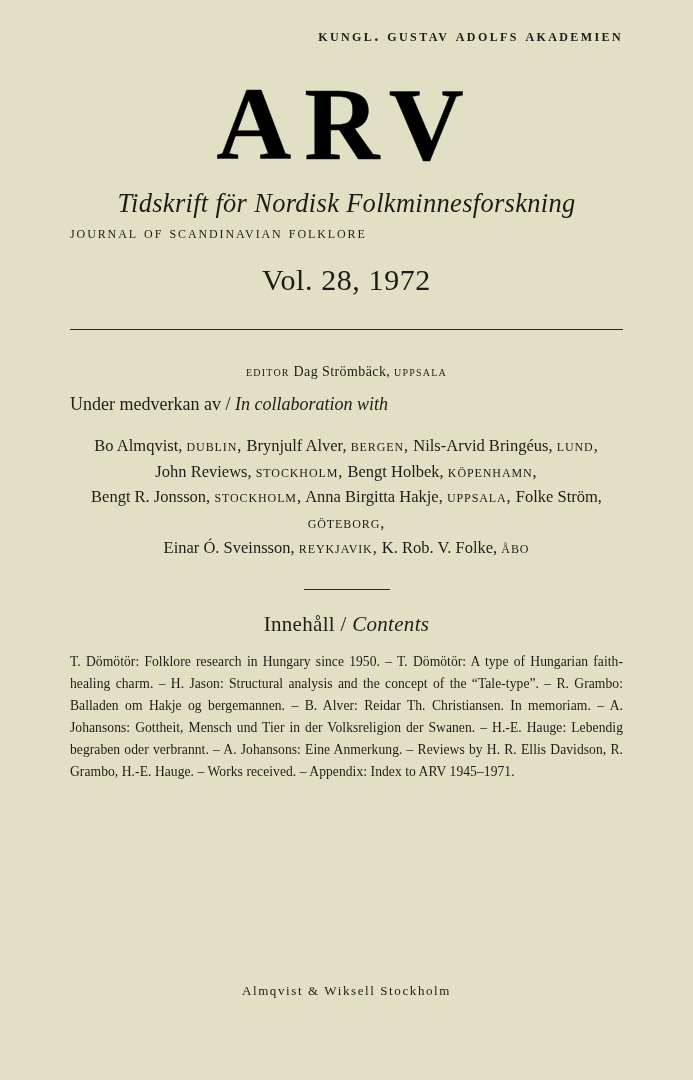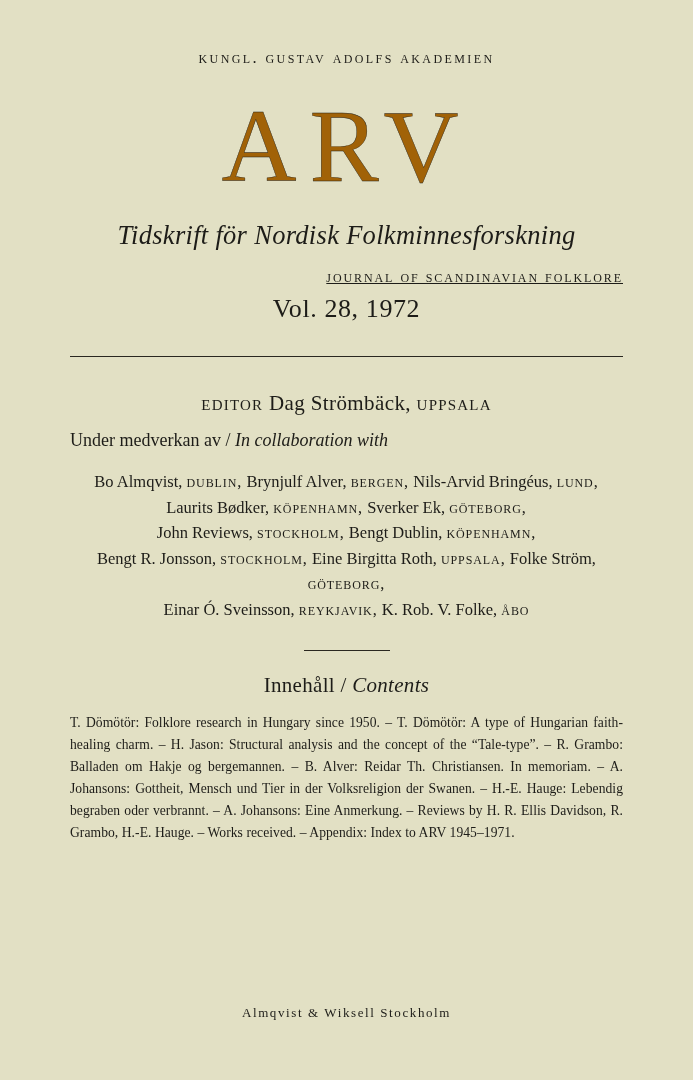--- a/index.html
+++ b/index.html
@@ -16,84 +16,83 @@
   }
   .page {
     position: relative;
     width: 693px;
     height: 1080px;
     box-sizing: border-box;
     padding: 0 70px;
   }
 
   .academy {
-    text-align: center;
-    margin-top: 48px;
+    text-align: right;
+    margin-top: 26px;
     font-size: 16.5px;
     letter-spacing: 2.4px;
     font-variant: small-caps;
     text-transform: lowercase;
-    font-weight: 400;
+    font-weight: 700;
   }
   .academy::first-letter { }
 
   .arv-wrap {
     text-align: center;
     margin-top: 26px;
     line-height: 1;
   }
   .arv {
     display: inline-block;
     font-family: "Liberation Serif", serif;
     font-size: 104px;
     letter-spacing: 13px;
-    font-weight: 400;
-    color: #a16207;
+    font-weight: 700;
+    color: #000000;
     text-shadow:
        1.1px 0 0 #e2e0c4,
       -1.1px 0 0 #e2e0c4;
     -webkit-text-stroke: 0.4px #1d1c18;
     position: relative;
   }
 
   .subtitle {
     text-align: center;
     font-style: italic;
     font-size: 26.5px;
-    margin-top: 22px;
+    margin-top: 12px;
     letter-spacing: 0.3px;
   }
 
   .journal-line {
-    text-align: right;
+    text-align: left;
     font-size: 17px;
     letter-spacing: 1.9px;
-    margin-top: 16px;
-    font-variant: small-caps;
-    text-transform: lowercase;
-    text-decoration: underline;
+    margin-top: 4px;
+    font-variant: small-caps;
+    text-transform: lowercase;
   }
 
   .volume {
     text-align: center;
-    font-size: 26px;
-    margin-top: 7px;
+    font-size: 30px;
+    margin-top: 20px;
     letter-spacing: 0.6px;
   }
 
   .rule {
     border: none;
     border-top: 1.2px solid #2a2820;
     margin: 32px auto 0 auto;
     width: 553px;
   }
 
   .editor {
     text-align: center;
-    font-size: 21px;
+    font-size: 14px;
     margin-top: 34px;
     letter-spacing: 0.4px;
   }
   .sc {
     font-variant: small-caps;
     text-transform: lowercase;
     letter-spacing: 1.2px;
   }
 
   .collab {
@@ -183,35 +182,29 @@
   <div class="board">
     <div>
       <span>Bo Almqvist,</span>
       <span class="city">Dublin,</span>
       <span>Brynjulf Alver,</span>
       <span class="city">Bergen,</span>
       <span>Nils-Arvid Bringéus,</span>
       <span class="city">Lund,</span>
     </div>
     <div>
-      <span>Laurits Bødker,</span>
-      <span class="city">Köpenhamn,</span>
-      <span>Sverker Ek,</span>
-      <span class="city">Göteborg,</span>
-    </div>
-    <div>
       <span>John Reviews,</span>
       <span class="city">Stockholm,</span>
-      <span>Bengt Dublin,</span>
+      <span>Bengt Holbek,</span>
       <span class="city">Köpenhamn,</span>
     </div>
     <div>
       <span>Bengt R. Jonsson,</span>
       <span class="city">Stockholm,</span>
-      <span>Eine Birgitta Roth,</span>
+      <span>Anna Birgitta Hakje,</span>
       <span class="city">Uppsala,</span>
       <span>Folke Ström,</span>
       <span class="city">Göteborg,</span>
     </div>
     <div>
       <span>Einar Ó. Sveinsson,</span>
       <span class="city">Reykjavik,</span>
       <span>K. Rob. V. Folke,</span>
       <span class="city">Åbo</span>
     </div>

